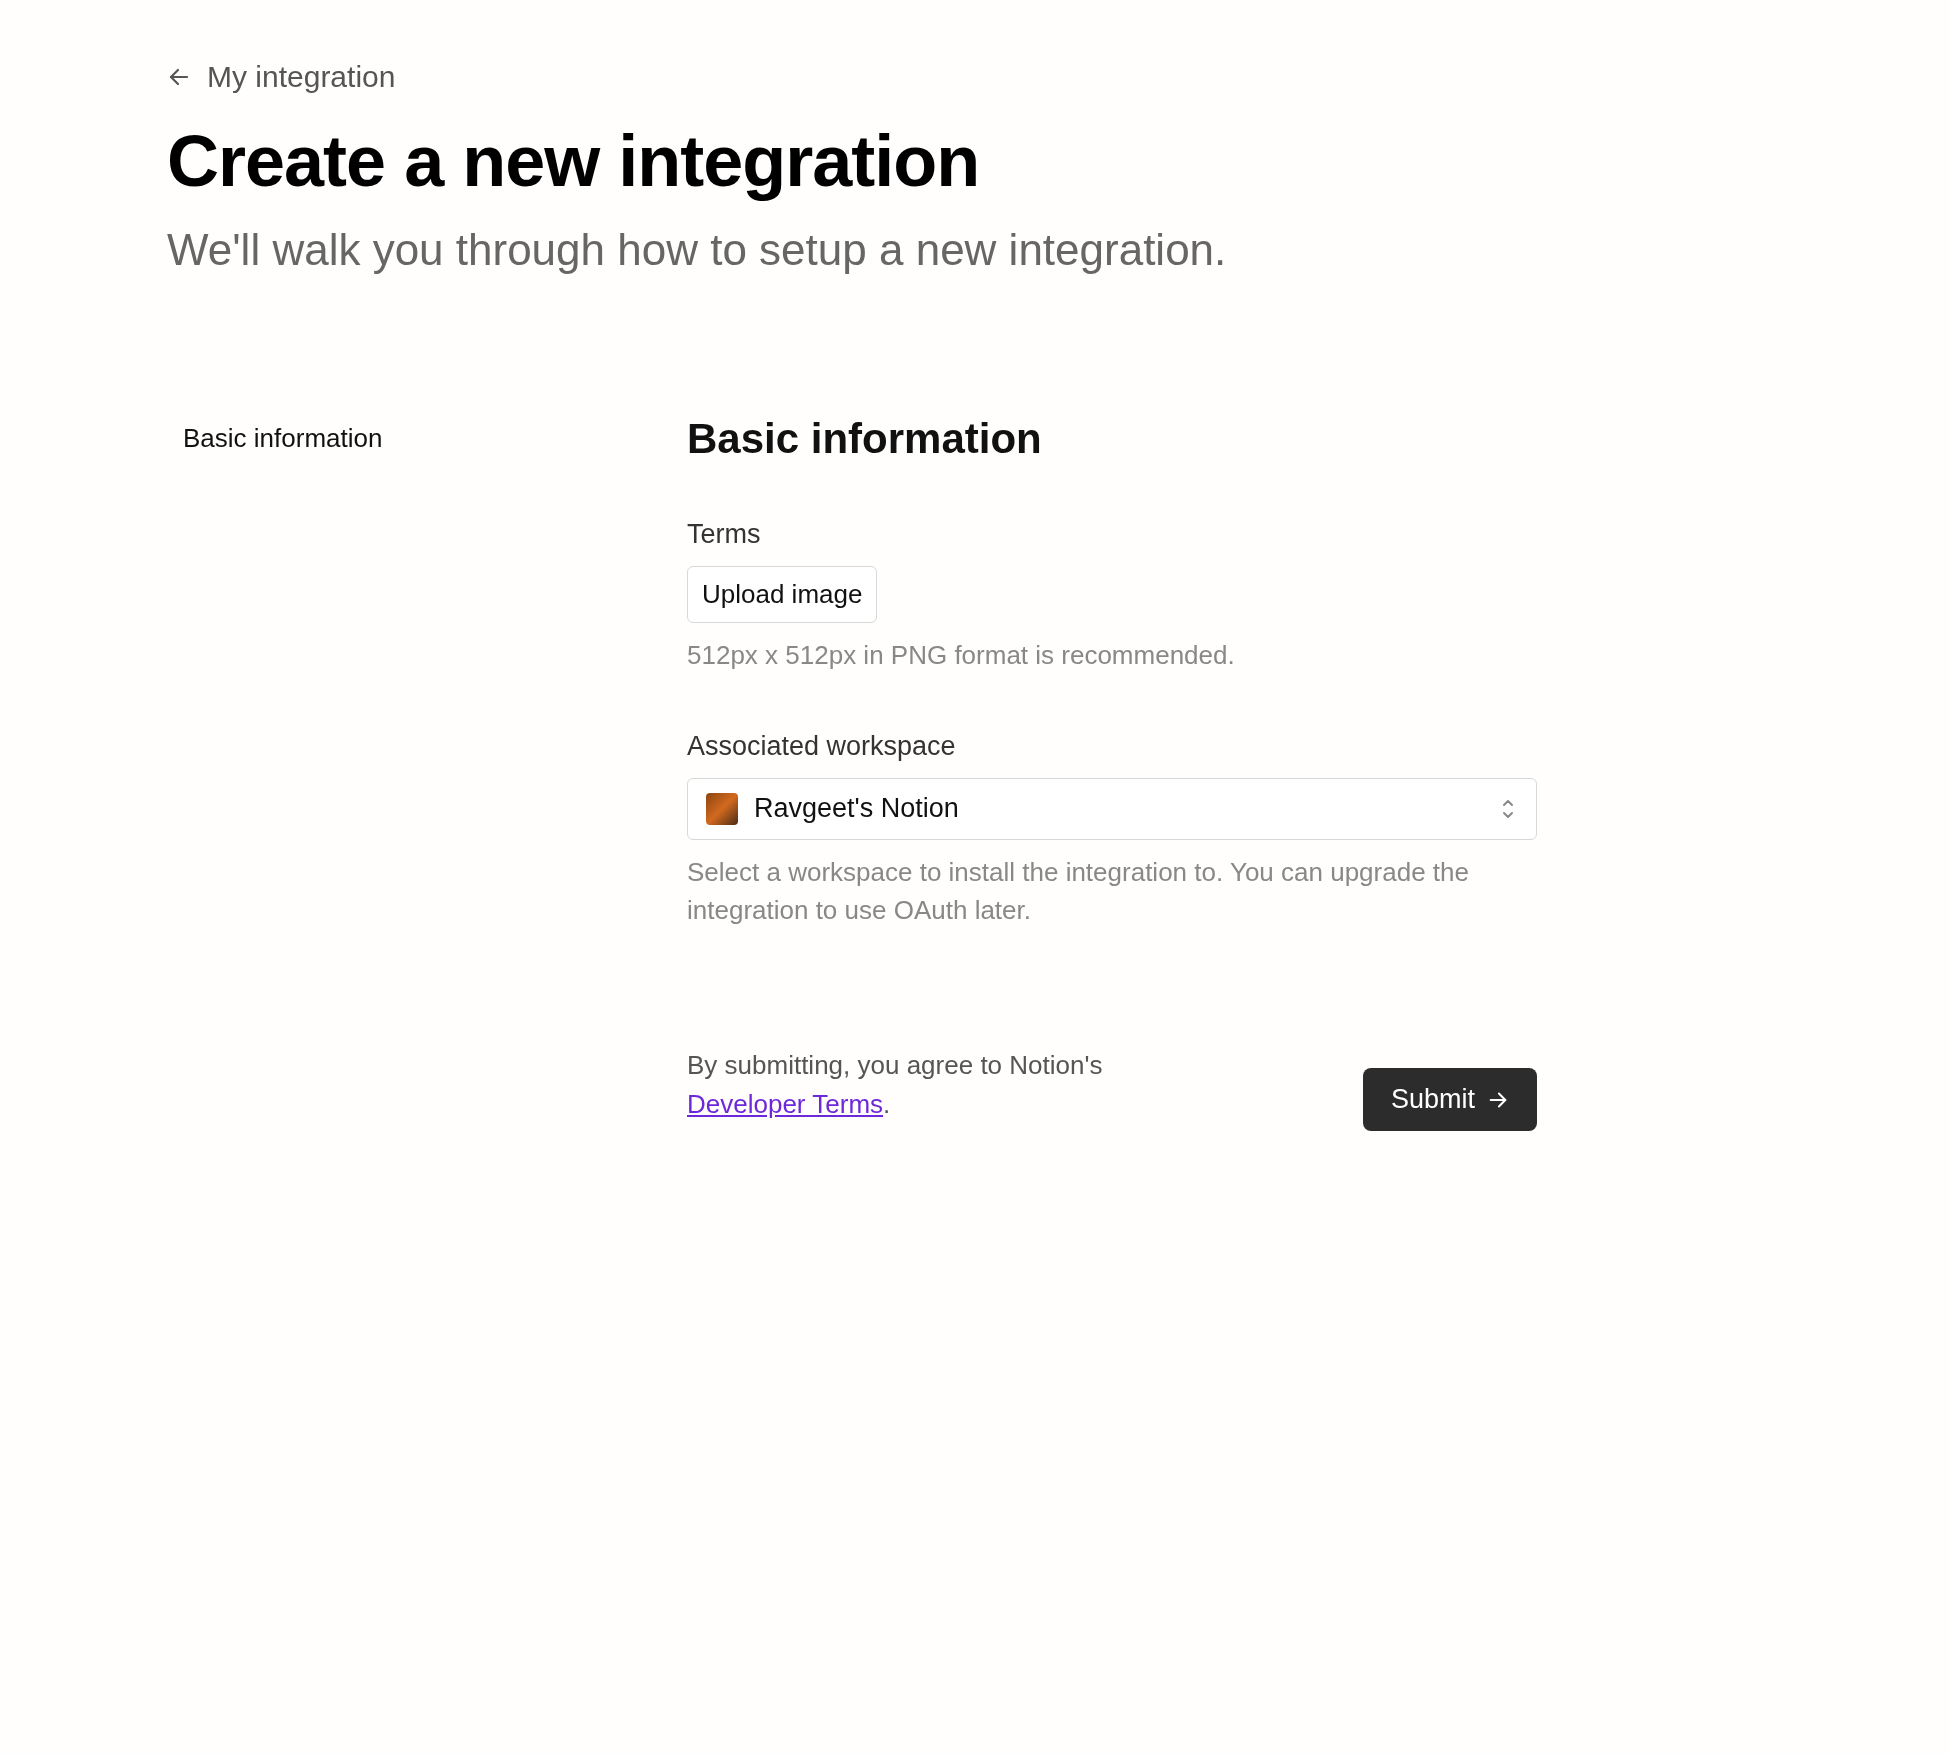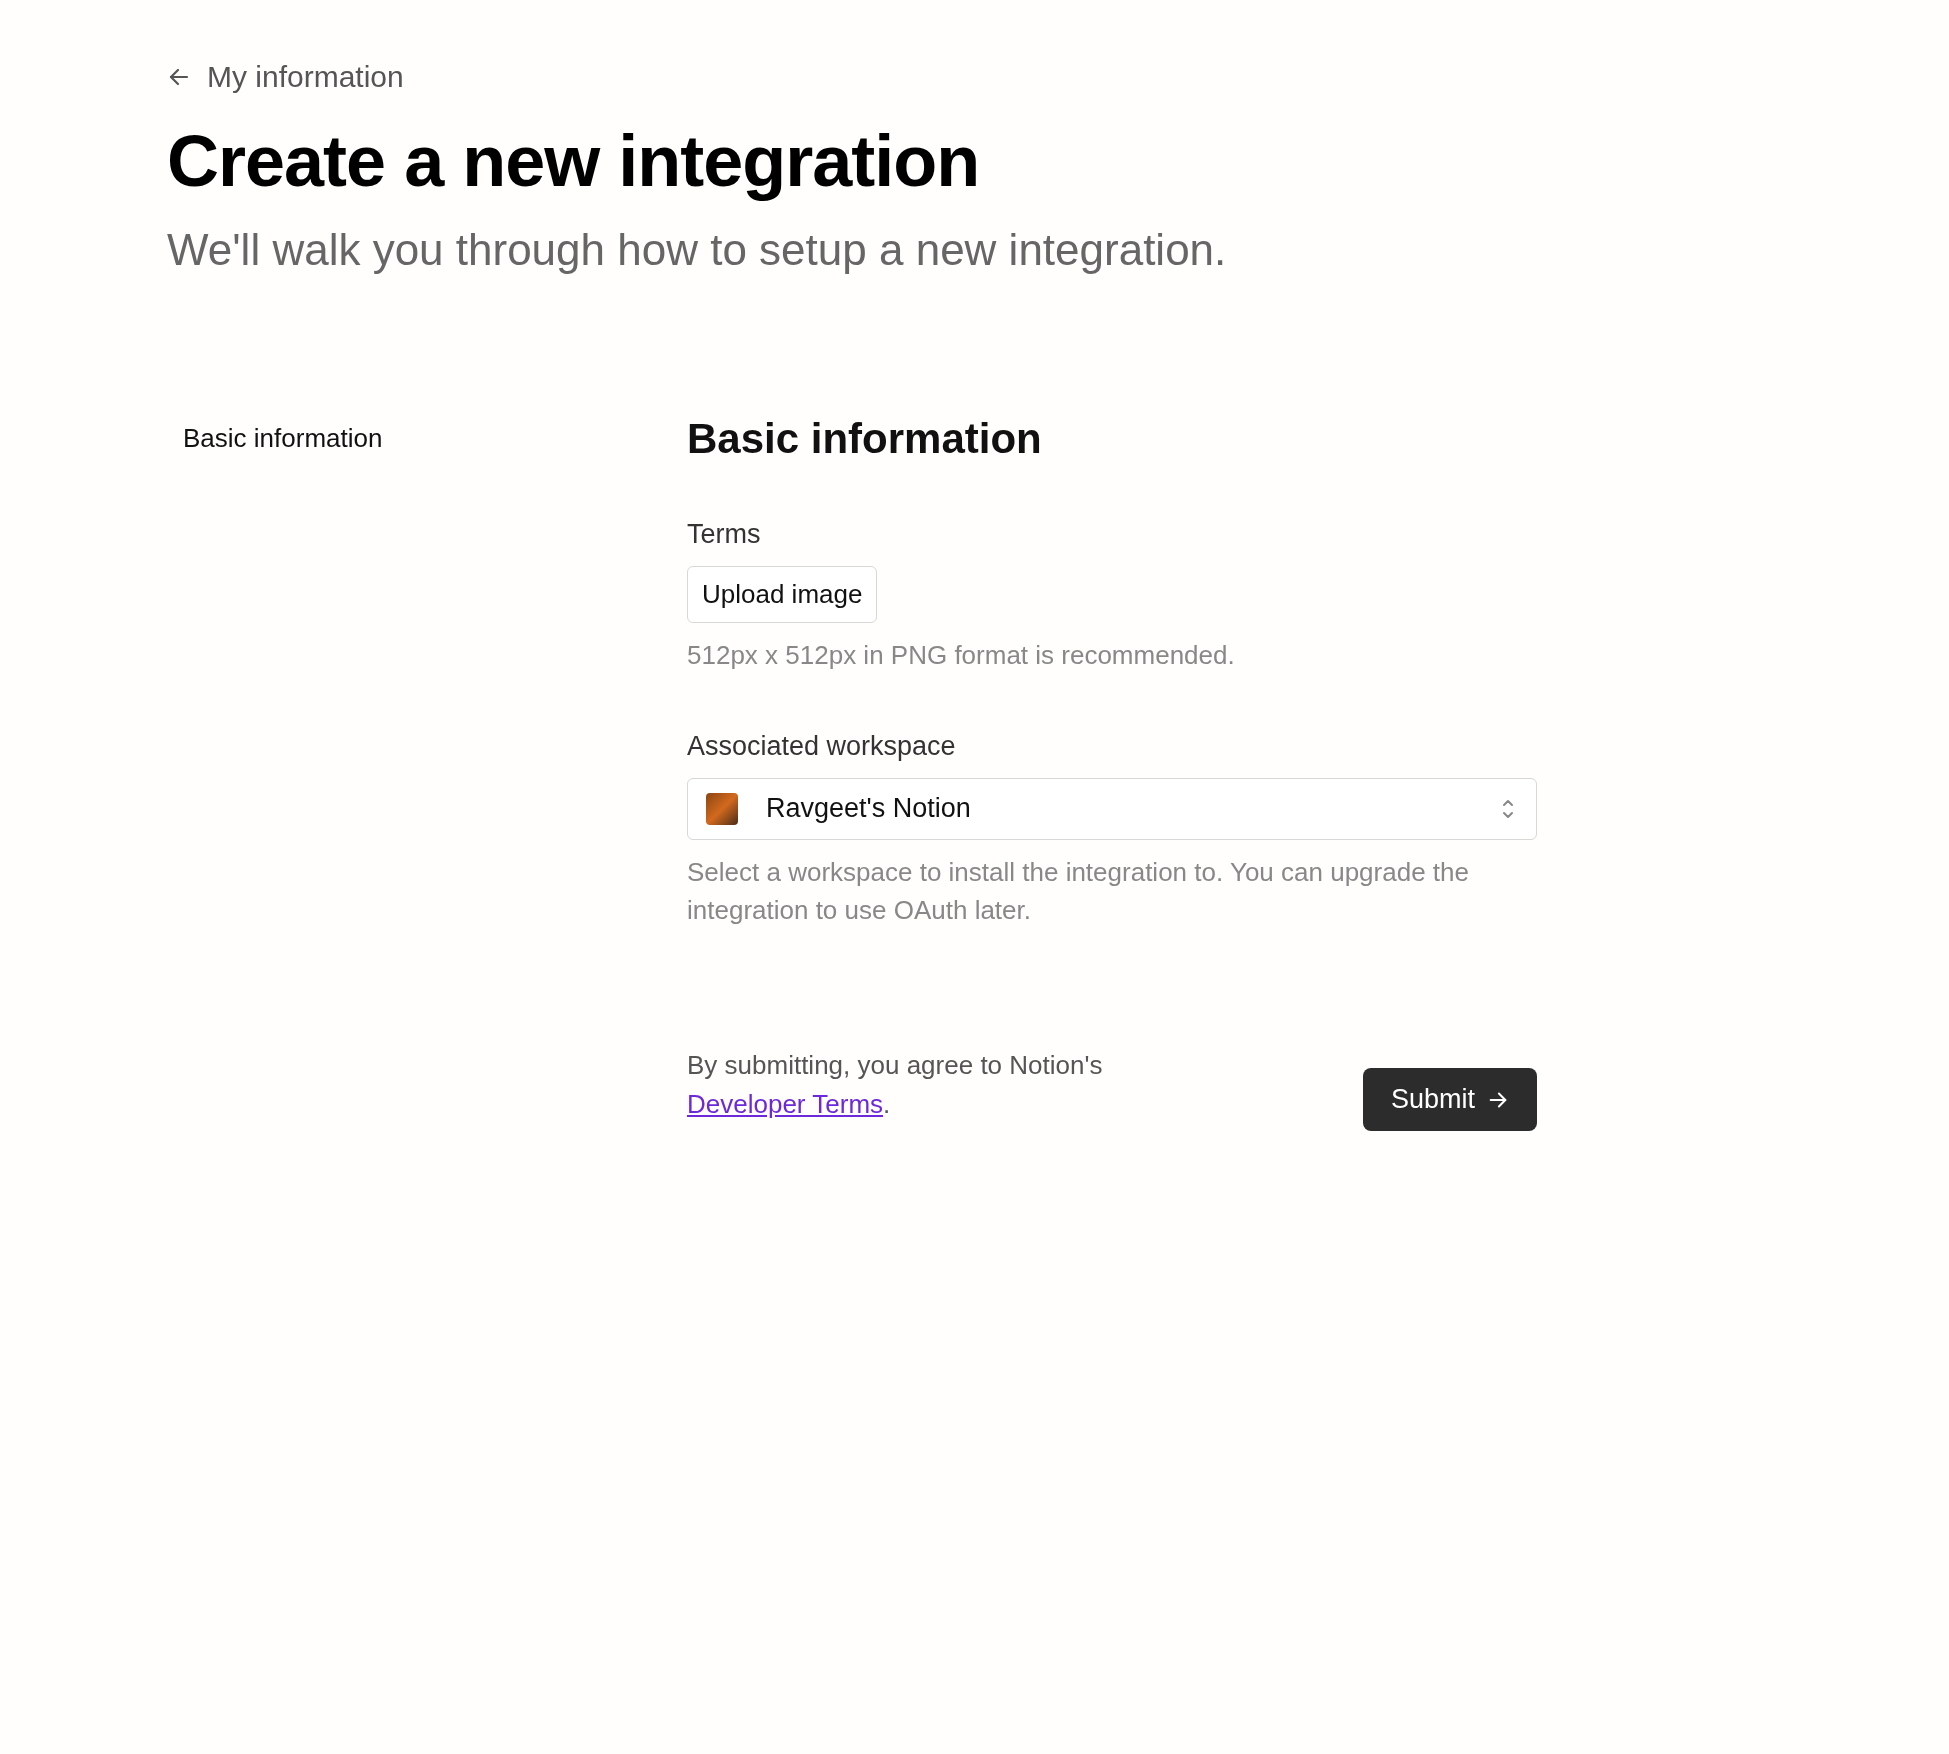--- a/index.html
+++ b/index.html
@@ -110,21 +110,21 @@
       cursor: pointer;
     }
     .select-wrap {
       position: relative;
       width: 100%;
     }
     .select-btn {
       width: 100%;
       display: flex;
       align-items: center;
-      gap: 28px;
+      gap: 16px;
       font-size: 27px;
       font-family: inherit;
       padding: 14px 50px 14px 18px;
       border: 1px solid #d8d8d6;
       border-radius: 6px;
       background: #fff;
       color: #111;
       cursor: pointer;
       text-align: left;
     }
@@ -184,21 +184,21 @@
 </head>
 <body>
 
 <div class="container">
 
   <a class="back-link">
     <svg class="back-arrow" viewBox="0 0 24 24" fill="none" stroke="#555" stroke-width="2.2" stroke-linecap="round" stroke-linejoin="round">
       <line x1="20" y1="12" x2="4" y2="12"></line>
       <polyline points="11 5 4 12 11 19"></polyline>
     </svg>
-    <span>My information</span>
+    <span>My integration</span>
   </a>
 
   <h1 class="page-title">Create a new integration</h1>
   <p class="page-subtitle">We'll walk you through how to setup a new integration.</p>
 
   <div class="content-wrap">
 
     <nav class="sidebar">
       <div class="sidebar-item">Basic information</div>
     </nav>

